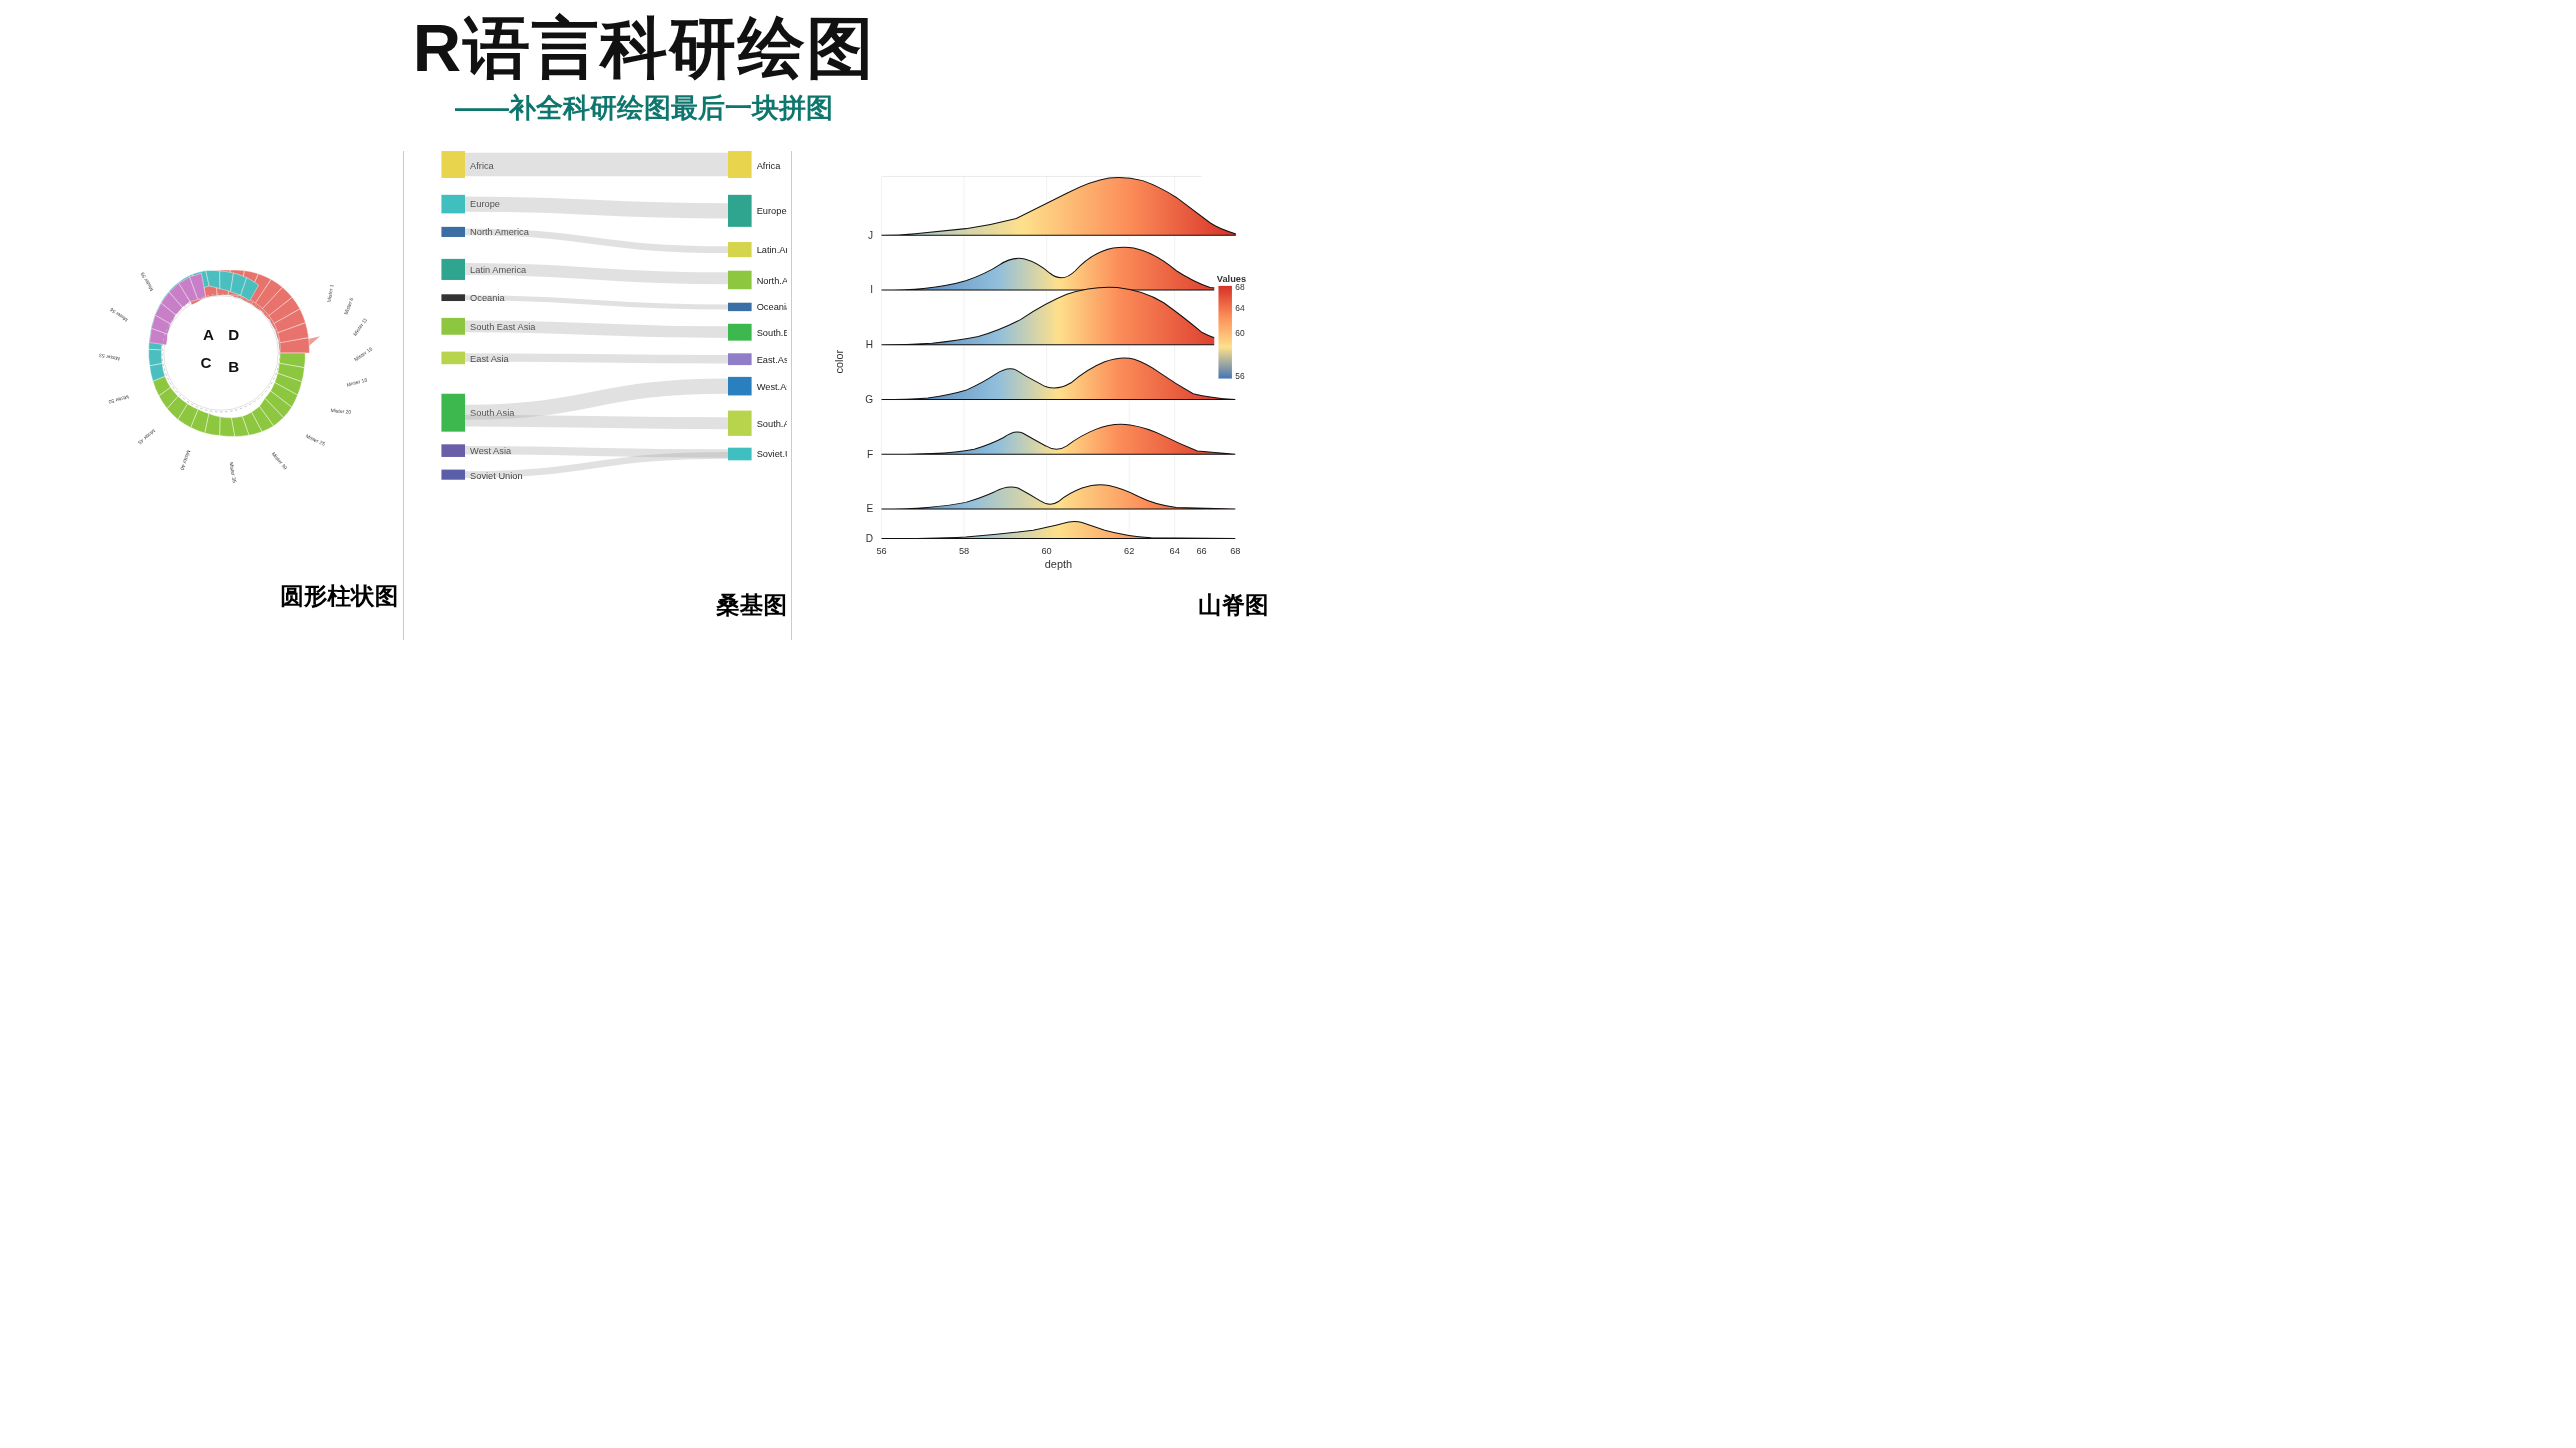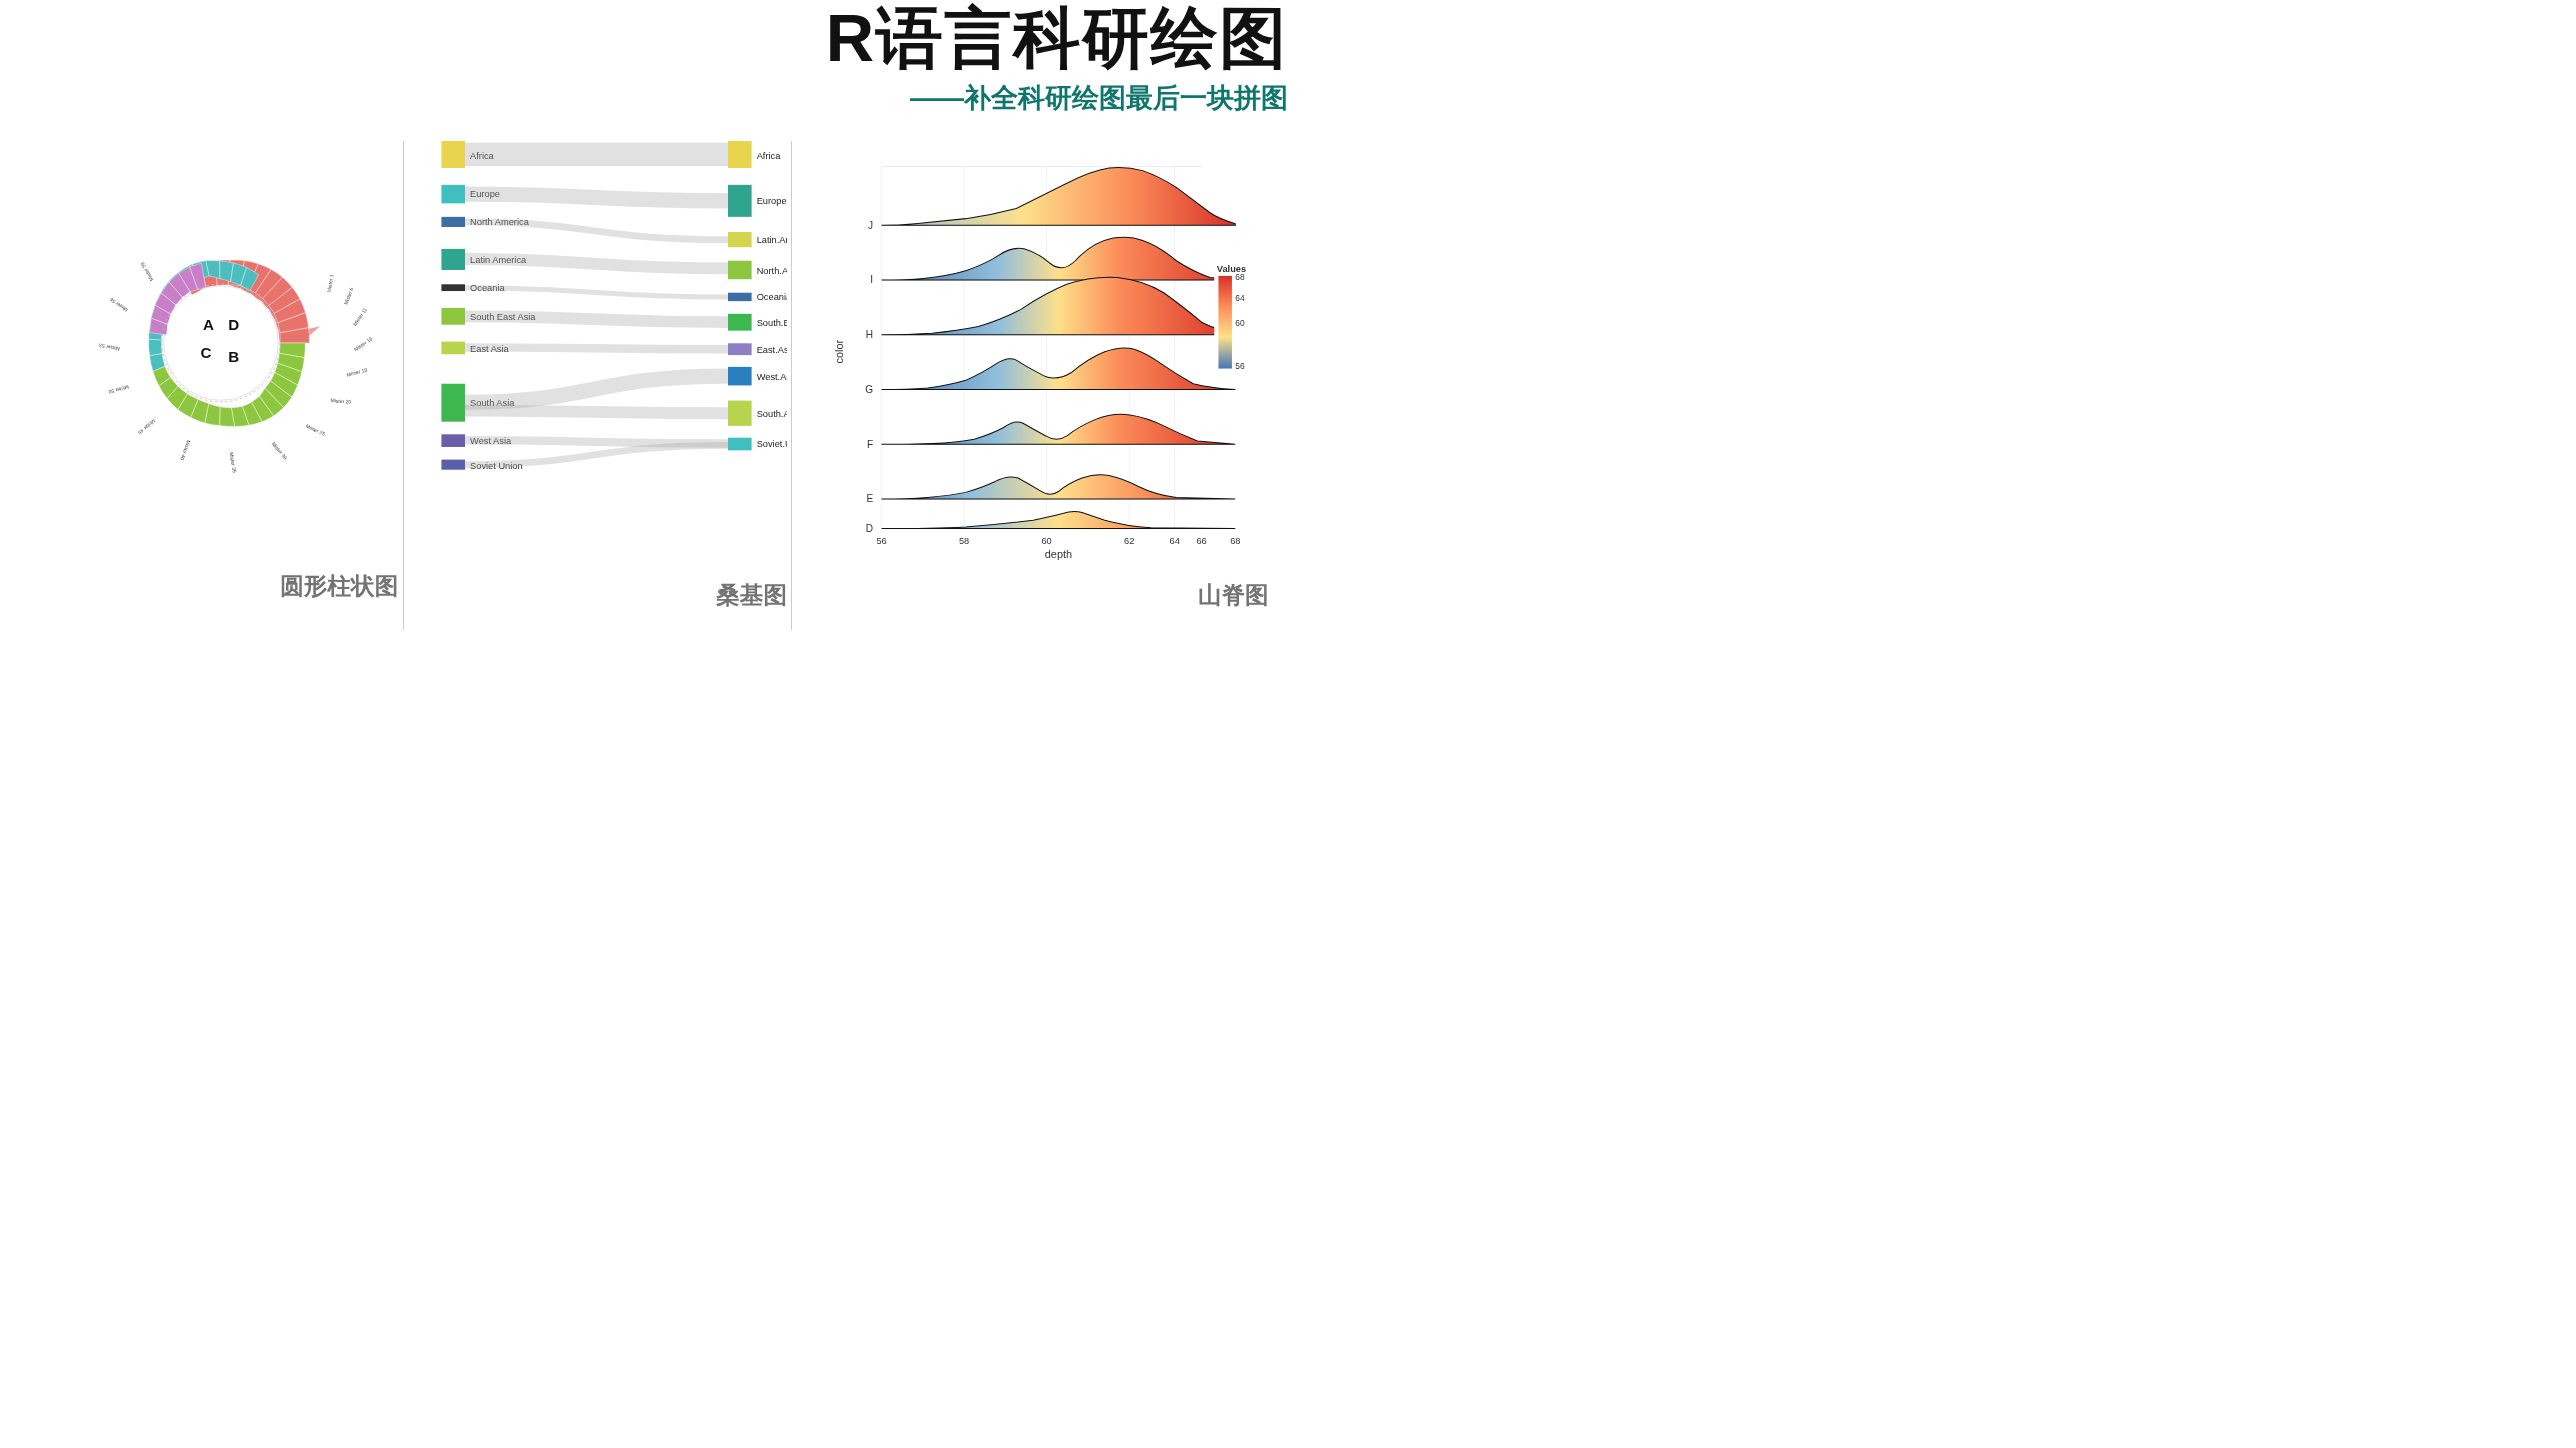--- a/index.html
+++ b/index.html
@@ -12,22 +12,22 @@
       position: relative;
     }
     .page {
       width: 1288px;
       height: 724px;
       background: white;
       position: relative;
     }
     
     .header {
-      text-align: right;
-      padding-top: 1px;
+      text-align: center;
+      padding-top: 11px;
     }
     .main-title {
       font-size: 67px;
       font-weight: 900;
       color: #111;
       line-height: 1.1;
       letter-spacing: 1.7px;
     }
     .sub-title {
       font-size: 27px;
@@ -45,21 +45,21 @@
       height: 540px;
     }
     .panel {
       display: flex;
       flex-direction: column;
       align-items: flex-end;
     }
     .panel-label {
       font-size: 23.6px;
       font-weight: 700;
-      color: #737373;
+      color: #000000;
       margin-top: 8.4px;
     }
     
     .circular-panel {
       width: 379px;
     }
     
     .sankey-panel {
       width: 379px;
     }

